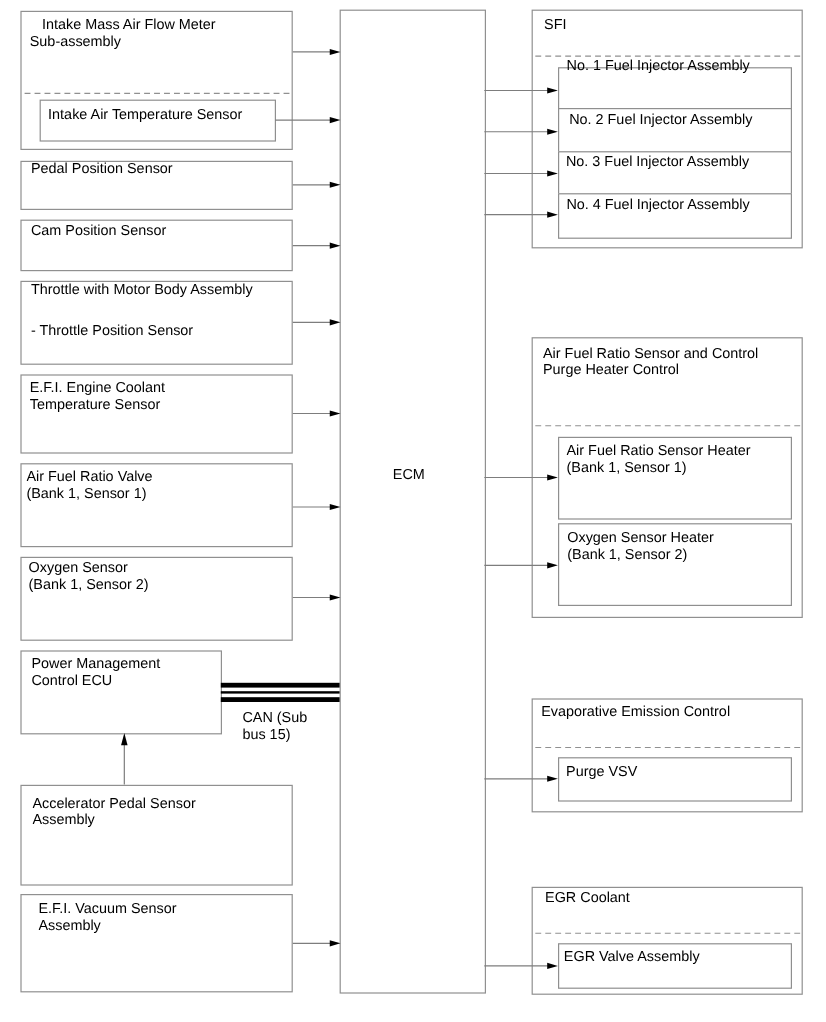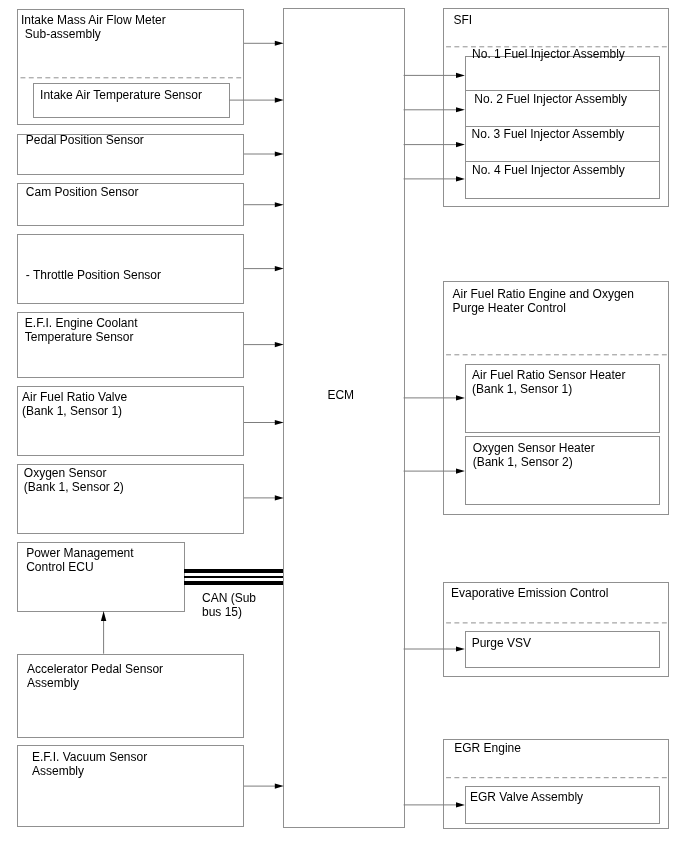--- a/index.html
+++ b/index.html
@@ -13,29 +13,30 @@
   .band{position:absolute;background:#000000;}
   svg.ov{position:absolute;left:0;top:0;width:688px;height:852px;overflow:visible;}
 </style>
 </head>
 <body>
 
 <div id="stage">
   <div class="box" style="left:282.70px;top:7.70px;width:121.90px;height:820.70px"></div>
   <div class="lbl" style="left:327.40px;top:388.90px">ECM</div>
   <div class="box" style="left:17.00px;top:8.70px;width:227.00px;height:116.20px"></div>
-  <div class="lbl" style="left:21px;top:14.00px">Intake Mass Air Flow Meter</div>
+  <div class="lbl" style="left:35px;top:14.00px">Intake Mass Air Flow Meter</div>
   <div class="lbl" style="left:24.80px;top:27.80px">Sub-assembly</div>
   <div class="inbox" style="left:33.20px;top:82.60px;width:196.60px;height:35.00px"></div>
   <div class="lbl" style="left:40.10px;top:88.80px">Intake Air Temperature Sensor</div>
   <div class="box" style="left:17.00px;top:133.60px;width:227.00px;height:41.80px"></div>
   <div class="lbl" style="left:25.80px;top:134.20px">Pedal Position Sensor</div>
   <div class="box" style="left:17.00px;top:183.30px;width:227.00px;height:42.60px"></div>
   <div class="lbl" style="left:25.80px;top:186.30px">Cam Position Sensor</div>
   <div class="box" style="left:17.00px;top:234.30px;width:227.00px;height:69.30px"></div>
+  <div class="lbl" style="left:25.80px;top:235.40px">Throttle with Motor Body Assembly</div>
   <div class="lbl" style="left:25.80px;top:269.00px">- Throttle Position Sensor</div>
   <div class="box" style="left:17.00px;top:312.30px;width:227.00px;height:65.90px"></div>
   <div class="lbl" style="left:24.80px;top:316.90px">E.F.I. Engine Coolant</div>
   <div class="lbl" style="left:24.80px;top:330.70px">Temperature Sensor</div>
   <div class="box" style="left:17.00px;top:386.30px;width:227.00px;height:69.60px"></div>
   <div class="lbl" style="left:22.00px;top:390.80px">Air Fuel Ratio Valve</div>
   <div class="lbl" style="left:22.00px;top:404.60px">(Bank 1, Sensor 1)</div>
   <div class="box" style="left:17.00px;top:464.30px;width:227.00px;height:69.50px"></div>
   <div class="lbl" style="left:23.80px;top:467.20px">Oxygen Sensor</div>
   <div class="lbl" style="left:23.80px;top:481.00px">(Bank 1, Sensor 2)</div>
@@ -52,34 +53,34 @@
   <div class="lbl" style="left:453.40px;top:14.00px">SFI</div>
   <div class="inbox" style="left:464.90px;top:55.60px;width:194.70px;height:35.80px"></div>
   <div class="lbl" style="left:472.10px;top:48px">No. 1 Fuel Injector Assembly</div>
   <div class="inbox" style="left:464.90px;top:90.40px;width:194.70px;height:36.30px"></div>
   <div class="lbl" style="left:474.30px;top:93.20px">No. 2 Fuel Injector Assembly</div>
   <div class="inbox" style="left:464.90px;top:125.70px;width:194.70px;height:36.60px"></div>
   <div class="lbl" style="left:471.60px;top:128.40px">No. 3 Fuel Injector Assembly</div>
   <div class="inbox" style="left:464.90px;top:161.30px;width:194.70px;height:37.30px"></div>
   <div class="lbl" style="left:472.00px;top:163.90px">No. 4 Fuel Injector Assembly</div>
   <div class="box" style="left:442.60px;top:281.30px;width:226.00px;height:233.80px"></div>
-  <div class="lbl" style="left:452.50px;top:288.00px">Air Fuel Ratio Engine and Oxygen</div>
+  <div class="lbl" style="left:452.50px;top:288.00px">Air Fuel Ratio Sensor and Control</div>
   <div class="lbl" style="left:452.50px;top:301.80px">Purge Heater Control</div>
   <div class="inbox" style="left:464.90px;top:364.40px;width:194.70px;height:68.30px"></div>
   <div class="lbl" style="left:472.10px;top:369.00px">Air Fuel Ratio Sensor Heater</div>
   <div class="lbl" style="left:472.10px;top:382.80px">(Bank 1, Sensor 1)</div>
   <div class="inbox" style="left:464.90px;top:436.30px;width:194.70px;height:68.30px"></div>
   <div class="lbl" style="left:472.70px;top:441.70px">Oxygen Sensor Heater</div>
   <div class="lbl" style="left:472.70px;top:455.50px">(Bank 1, Sensor 2)</div>
   <div class="box" style="left:442.60px;top:582.40px;width:226.00px;height:94.20px"></div>
   <div class="lbl" style="left:451.00px;top:587.00px">Evaporative Emission Control</div>
   <div class="inbox" style="left:464.90px;top:631.20px;width:194.70px;height:36.50px"></div>
   <div class="lbl" style="left:471.70px;top:637.20px">Purge VSV</div>
   <div class="box" style="left:442.60px;top:738.60px;width:226.00px;height:90.20px"></div>
-  <div class="lbl" style="left:454.20px;top:741.60px">EGR Engine</div>
+  <div class="lbl" style="left:454.20px;top:741.60px">EGR Coolant</div>
   <div class="inbox" style="left:464.90px;top:785.90px;width:194.70px;height:37.90px"></div>
   <div class="lbl" style="left:469.90px;top:791.20px">EGR Valve Assembly</div>
   <div class="band" style="left:184.40px;top:568.90px;width:98.80px;height:3.80px"></div>
   <div class="band" style="left:184.40px;top:576.00px;width:98.80px;height:1.70px"></div>
   <div class="band" style="left:184.40px;top:580.90px;width:98.80px;height:3.70px"></div>
   <div class="lbl" style="left:202.00px;top:592.00px">CAN (Sub</div>
   <div class="lbl" style="left:202.00px;top:605.50px">bus 15)</div>
   <svg class="ov" viewBox="0 0 688 852">
     <g>
       <path d="M 244.00 43.30 H 276.00" stroke="#7d7d7d" stroke-width="1" fill="none"></path>

